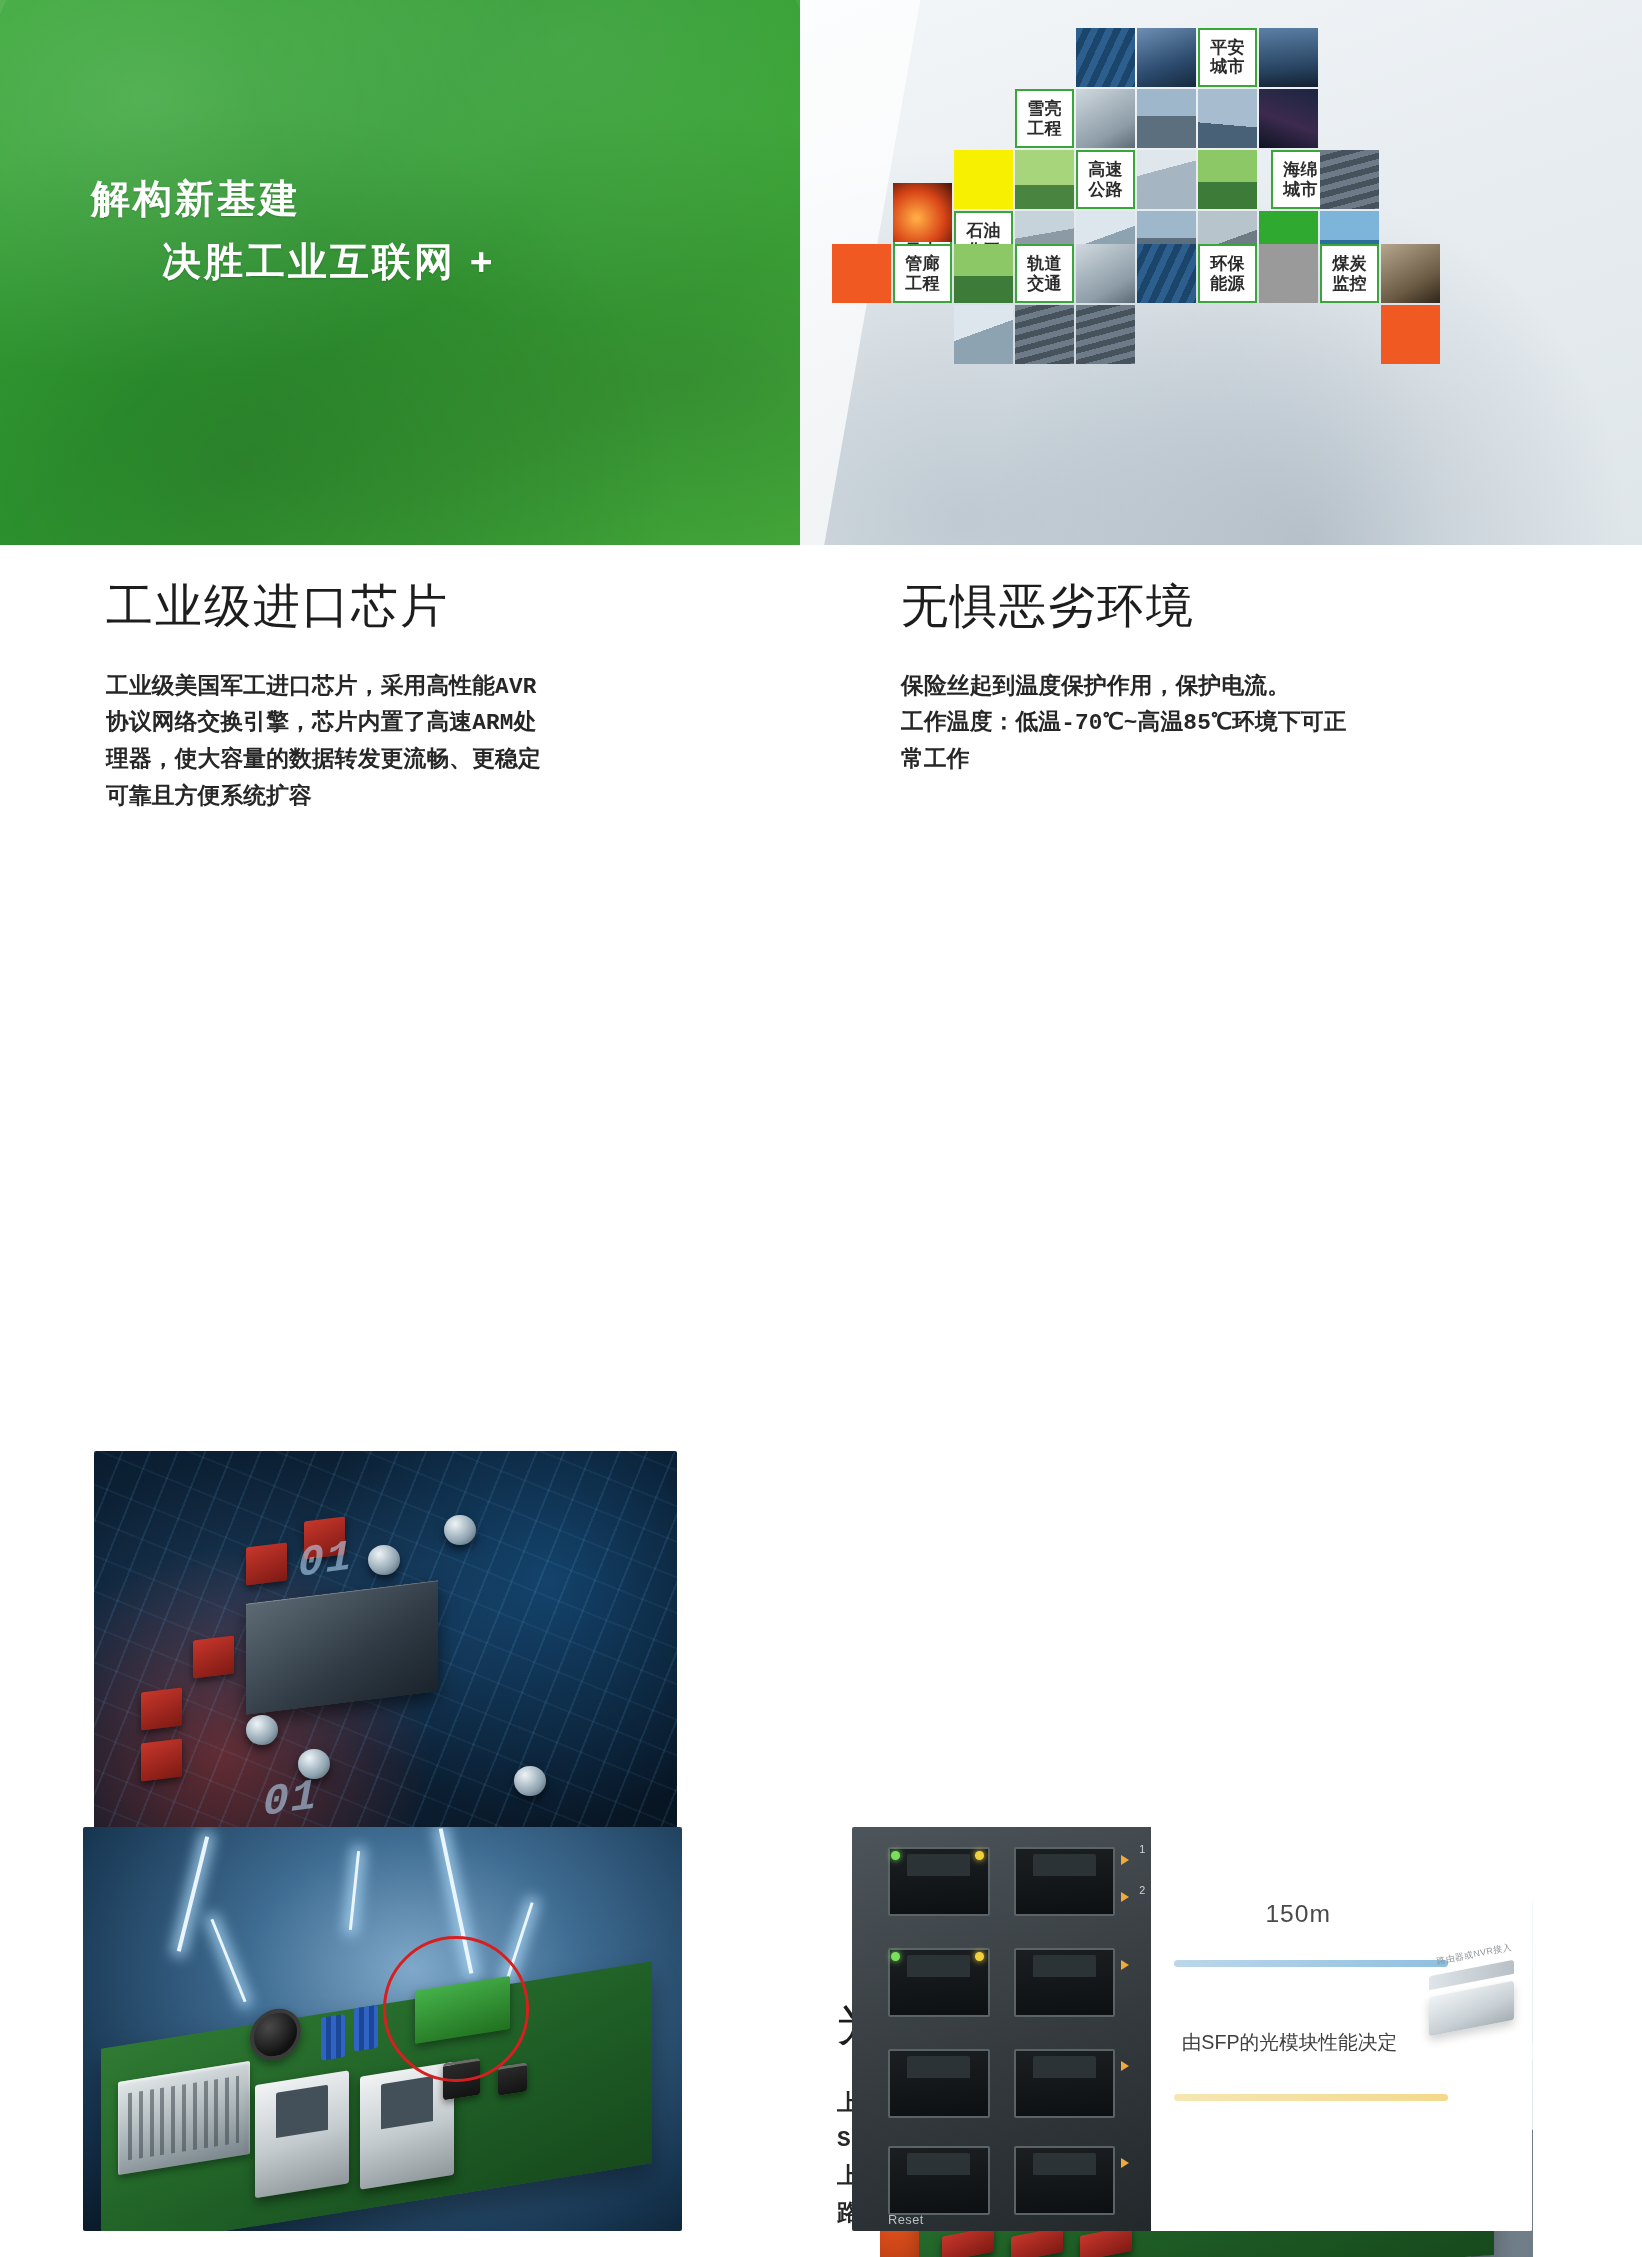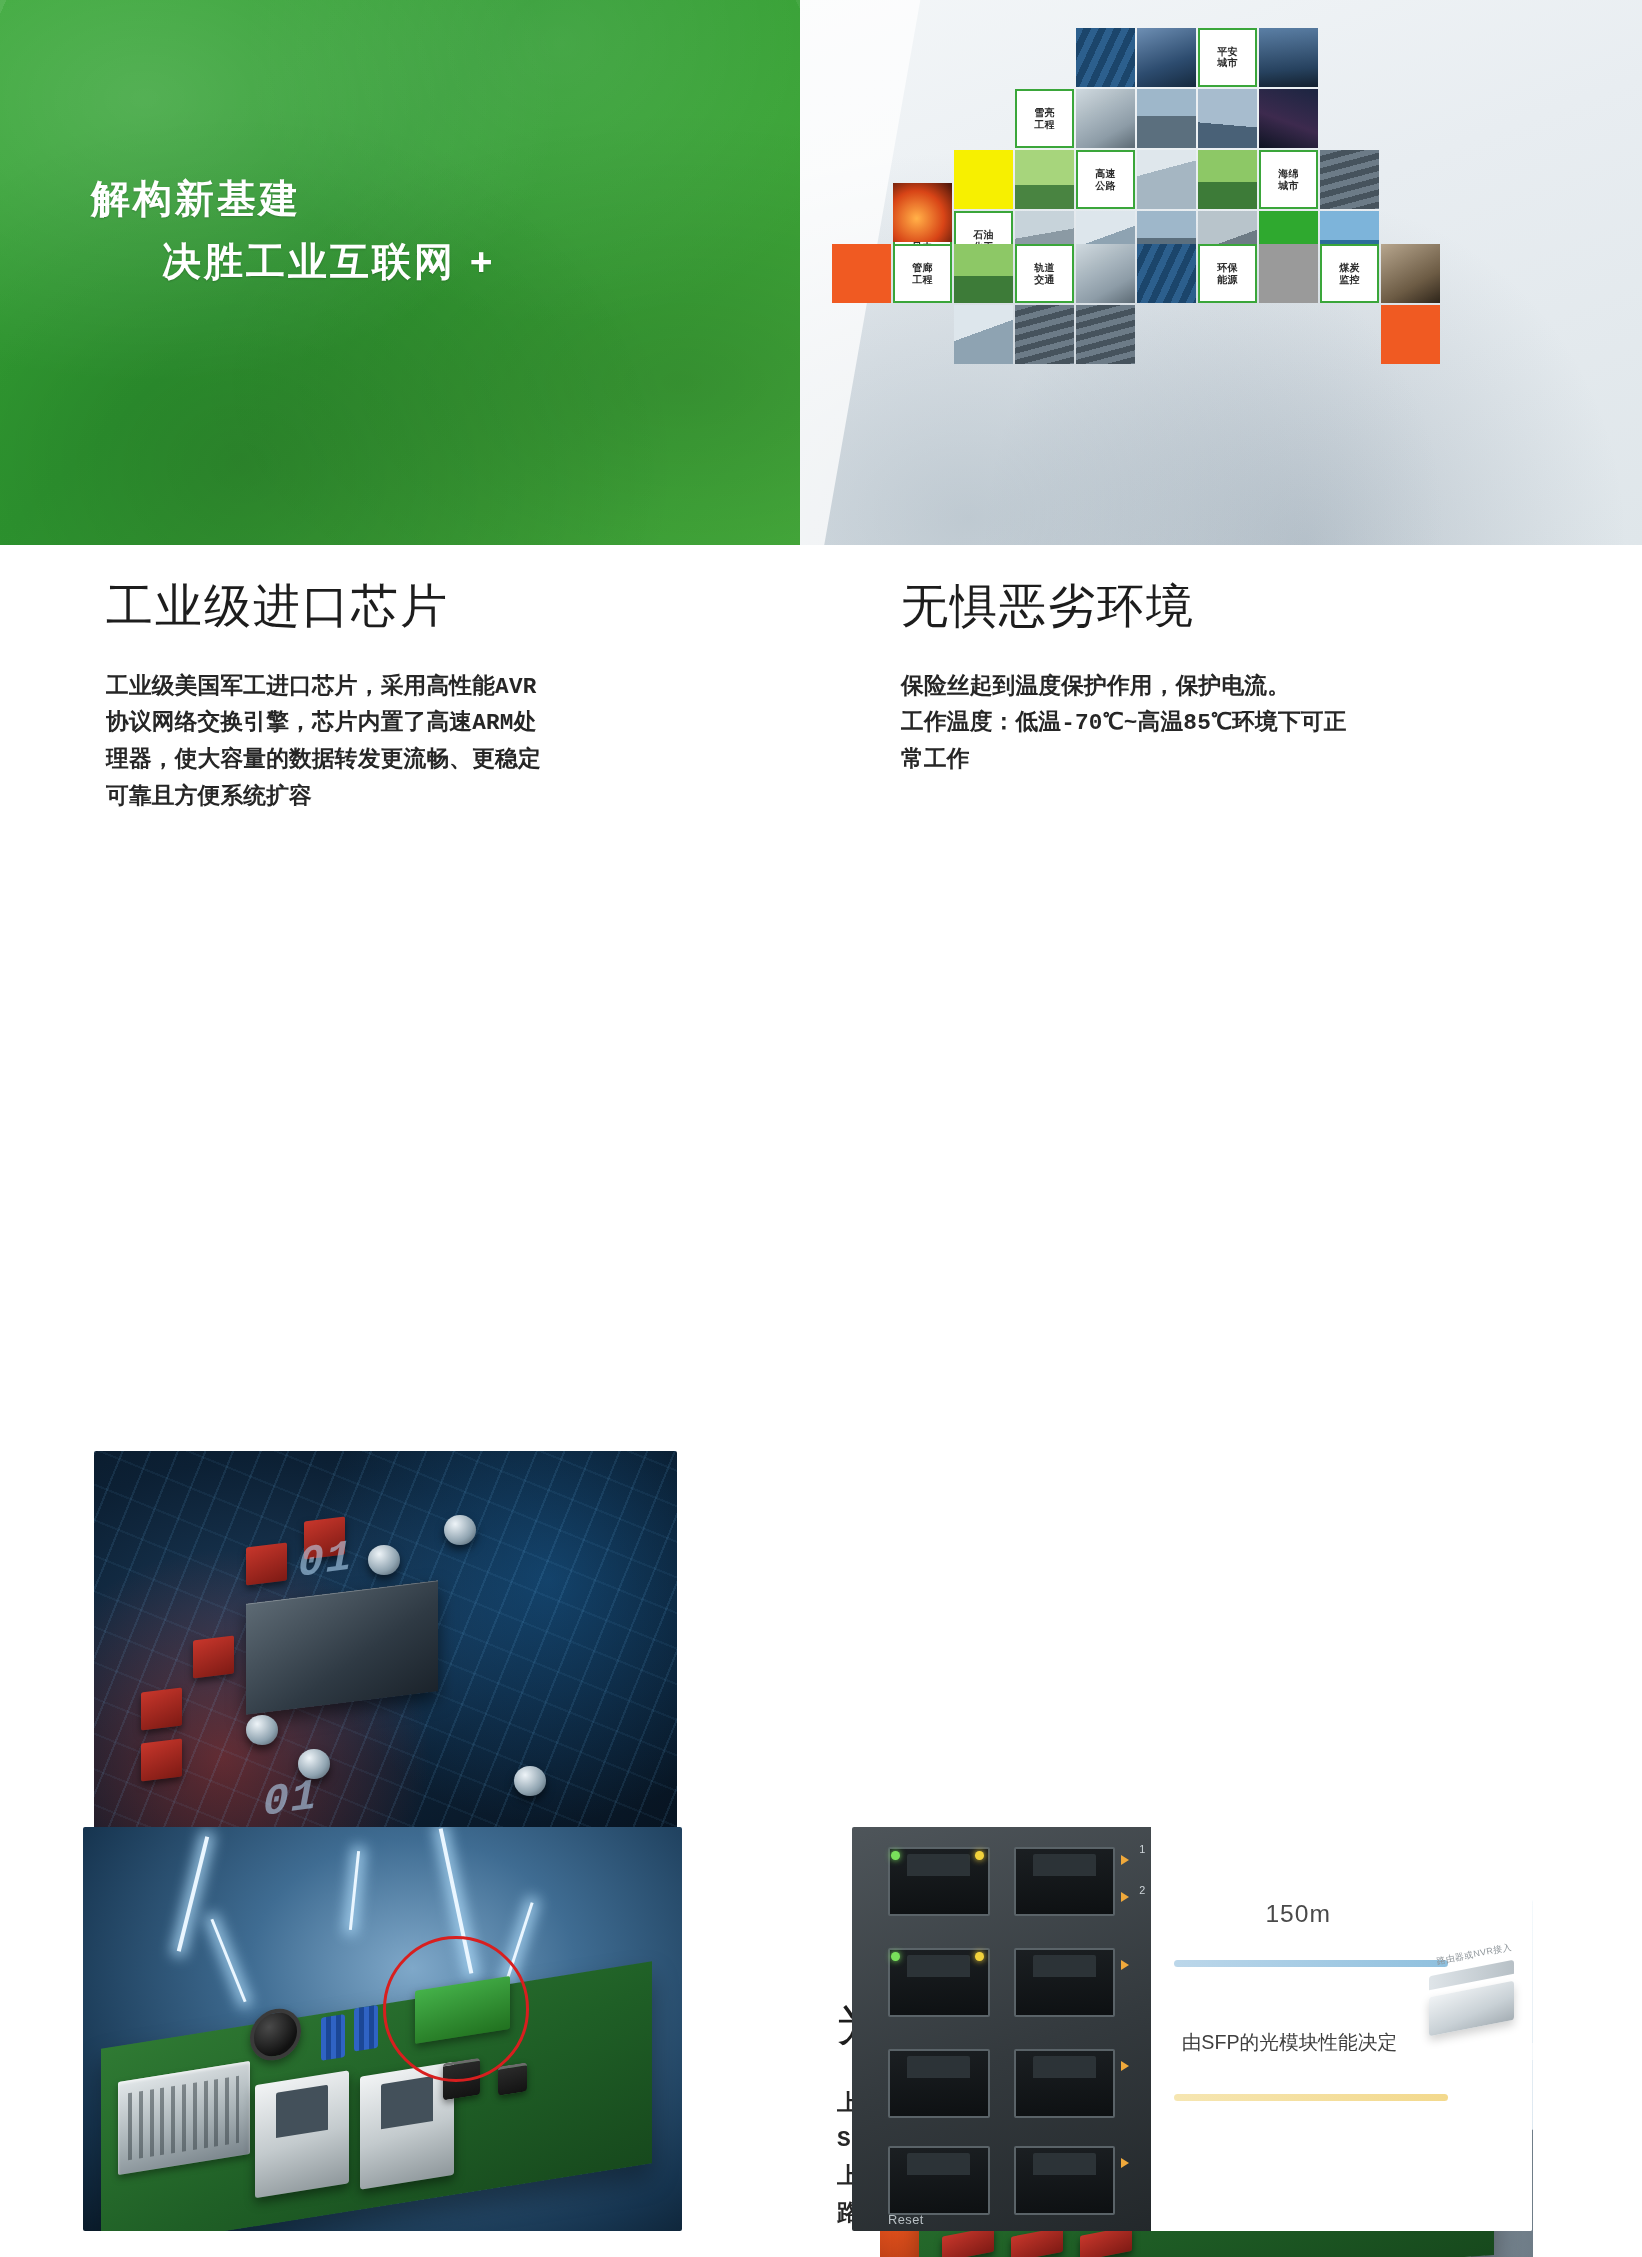--- a/index.html
+++ b/index.html
@@ -91,21 +91,21 @@
   .tile {
     position: absolute;
     width: 59px; height: 59px;
     overflow: hidden;
   }
   .tile-photo { filter: saturate(1.05); }
   .tile-label {
     background: #ffffff;
     border: 2px solid #3aa63a;
     color: #2b2b2b;
-    font-size: 10px;
+    font-size: 17px;
     line-height: 1.12;
     display: flex;
     align-items: center;
     justify-content: center;
     text-align: center;
     font-weight: 600;
     letter-spacing: 0.3px;
   }
   .tile-label span { display: block; }
   .tile-solid-green { background: #2fa92f; }
@@ -450,21 +450,21 @@
       <div class="tile tile-solid-yellow" style="left:154px; top:150px;"></div>
       <div class="tile tile-photo p-park" style="left:215px; top:150px;"></div>
       <div class="tile tile-label" style="left:276px; top:150px;">
         <span>
             <span>高速</span>
             <span>公路</span>
           </span>
       </div>
       <div class="tile tile-photo p-office" style="left:337px; top:150px;"></div>
       <div class="tile tile-photo p-green" style="left:398px; top:150px;"></div>
-      <div class="tile tile-label" style="left:459px; top:150px;">
+      <div class="tile tile-label" style="left:471px; top:150px;">
         <span>
             <span>海绵</span>
             <span>城市</span>
           </span>
       </div>
       <div class="tile tile-photo p-traffic" style="left:520px; top:150px;"></div>
 
       <div class="tile tile-label" style="left:93px;  top:211px;">
         <span>
             <span>水电</span>

